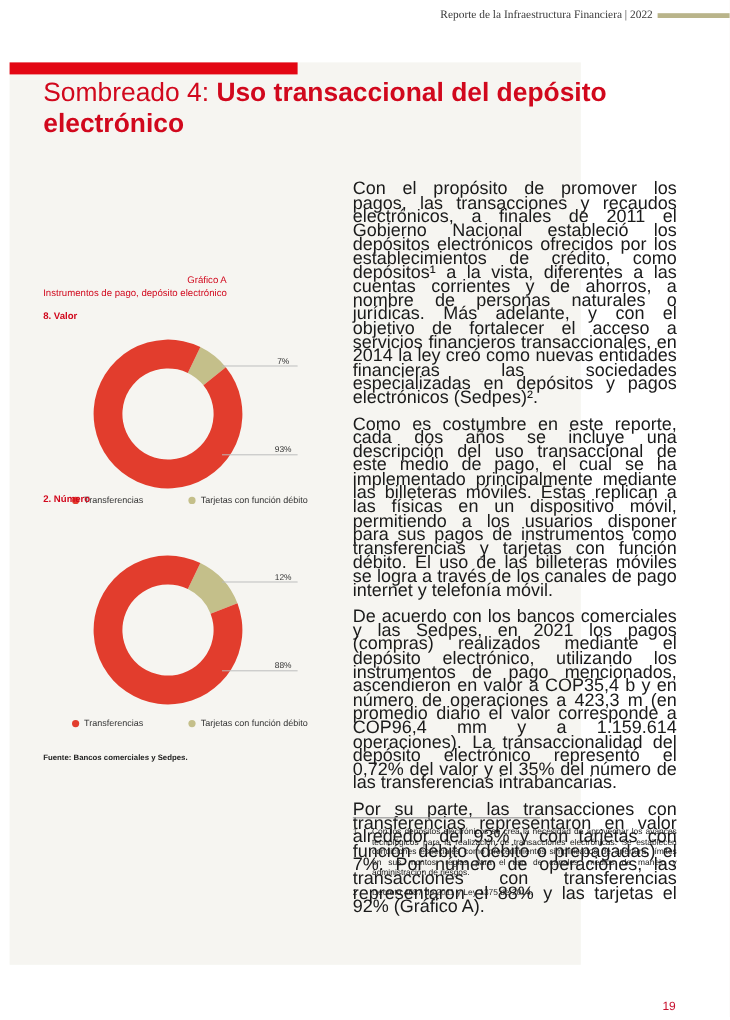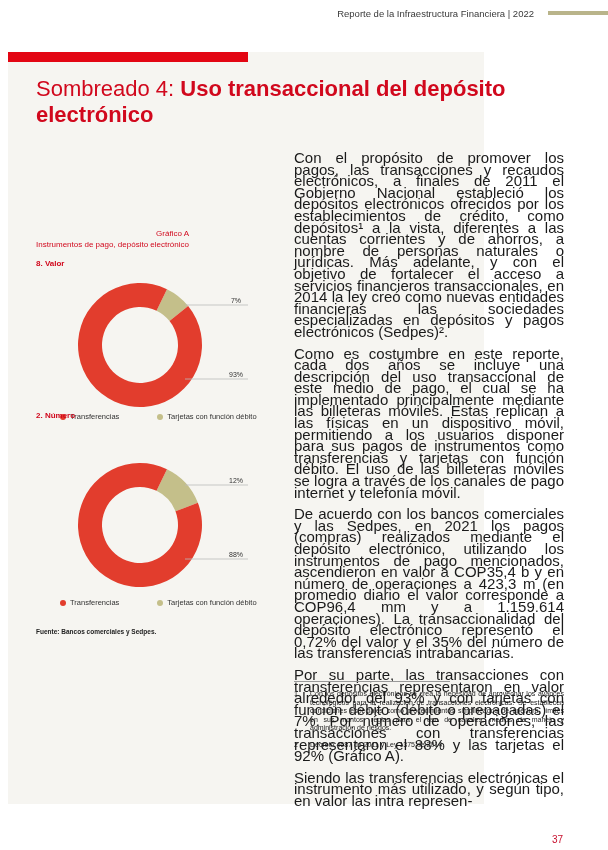--- a/index.html
+++ b/index.html
@@ -1,23 +1,23 @@
 <!DOCTYPE html>
 <html><head>
 <meta charset="utf-8">
 <style>
   html, body { margin:0; padding:0; }
   body { width:608px; height:850px; background:#ffffff; position:relative; overflow:hidden;
          font-family:"Liberation Sans", sans-serif; color:#1a1a1a; }
   .header { position:absolute; top:6px; right:0; height:14px; display:flex; align-items:center; }
-  .header-text { font-size:9.5px; color:#3a3a3a; margin-right:14px; }
+  .header-text { font-size:9.5px; color:#3a3a3a; margin-right:4px;font-family:Liberation Serif, serif; }
   .header-bar { width:60px; height:4px; background:#b9b48a; }
   .panel { position:absolute; left:8px; top:52px; width:476px; height:752px; background:#f6f5f1; }
   .red-bar { position:absolute; left:8px; top:52px; width:240px; height:10px; background:#e30613; }
-  .title { position:absolute; left:36px; top:76px; width:470px; font-size:22px; line-height:26px; color:#d1081d; }
+  .title { position:absolute; left:36px; top:64px; width:470px; font-size:22px; line-height:26px; color:#d1081d; }
   .title .light { font-weight:normal; }
   .title .bold { font-weight:bold; }
   .fig-label { position:absolute; left:36px; font-size:8px; color:#d1081d; line-height:11px; }
   .fig-sub { position:absolute; left:36px; font-size:8px; color:#d1081d; font-weight:bold; }
   .donut { position:absolute; }
   .legend { position:absolute; left:60px; font-size:7.5px; color:#333; display:flex; gap:38px; }
   .legend-item { display:flex; align-items:center; gap:4px; }
   .dot { width:6px; height:6px; border-radius:50%; display:inline-block; }
   .source { position:absolute; left:36px; top:628px; font-size:6.5px; font-weight:bold; color:#222; }
   .body-col { position:absolute; left:294px; top:152px; width:270px; font-size:15px; line-height:11.6px; color:#1a1a1a; text-align:justify; }
@@ -89,28 +89,27 @@
     </span>
 </div>
 
 <div class="source">Fuente: Bancos comerciales y Sedpes.</div>
 
 <div class="body-col">
   <p>Con el propósito de promover los pagos, las transacciones y recaudos electrónicos, a finales de 2011 el Gobierno Nacional estableció los depósitos electrónicos ofrecidos por los establecimientos de crédito, como depósitos¹ a la vista, diferentes a las cuentas corrientes y de ahorros, a nombre de personas naturales o jurídicas. Más adelante, y con el objetivo de fortalecer el acceso a servicios financieros transaccionales, en 2014 la ley creó como nuevas entidades financieras las sociedades especializadas en depósitos y pagos electrónicos (Sedpes)².</p>
   <p>Como es costumbre en este reporte, cada dos años se incluye una descripción del uso transaccional de este medio de pago, el cual se ha implementado principalmente mediante las billeteras móviles. Estas replican a las físicas en un dispositivo móvil, permitiendo a los usuarios disponer para sus pagos de instrumentos como transferencias y tarjetas con función débito. El uso de las billeteras móviles se logra a través de los canales de pago internet y telefonía móvil.</p>
   <p>De acuerdo con los bancos comerciales y las Sedpes, en 2021 los pagos (compras) realizados mediante el depósito electrónico, utilizando los instrumentos de pago mencionados, ascendieron en valor a COP35,4 b y en número de operaciones a 423,3 m (en promedio diario el valor corresponde a COP96,4 mm y a 1.159.614 operaciones). La transaccionalidad del depósito electrónico representó el 0,72% del valor y el 35% del número de las transferencias intrabancarias.</p>
   <p>Por su parte, las transacciones con transferencias representaron en valor alrededor del 93% y con tarjetas con función débito (débito o prepagadas) el 7%. Por número de operaciones, las transacciones con transferencias representaron el 88% y las tarjetas el 92% (Gráfico A).</p>
-  <p>Siendo las transferencias electrónicas el instrumento más utilizado, y según tipo, en valor las intra represen-</p>
 </div>
 
 <div class="fn-rule"></div>
 <div class="footnotes">
   <div class="fn">
     <span class="fn-num">1</span>
     <span class="fn-text">Con los depósitos electrónicos se crea la necesidad de aprovechar los avances tecnológicos para la realización de transacciones electrónicas. Se establecen condiciones especiales como procedimientos simplificados de apertura, límites en sus montos, reglas para el uso de canales, medios de manejo y administración de riesgos.</span>
   </div>
   <div class="fn">
     <span class="fn-num">2</span>
     <span class="fn-text">Decreto 4687 de 2011 y Ley 1375 de 2014.</span>
   </div>
 </div>
 
-<div class="page-num">37</div>
+<div class="page-num">19</div>
 
 </body></html>

